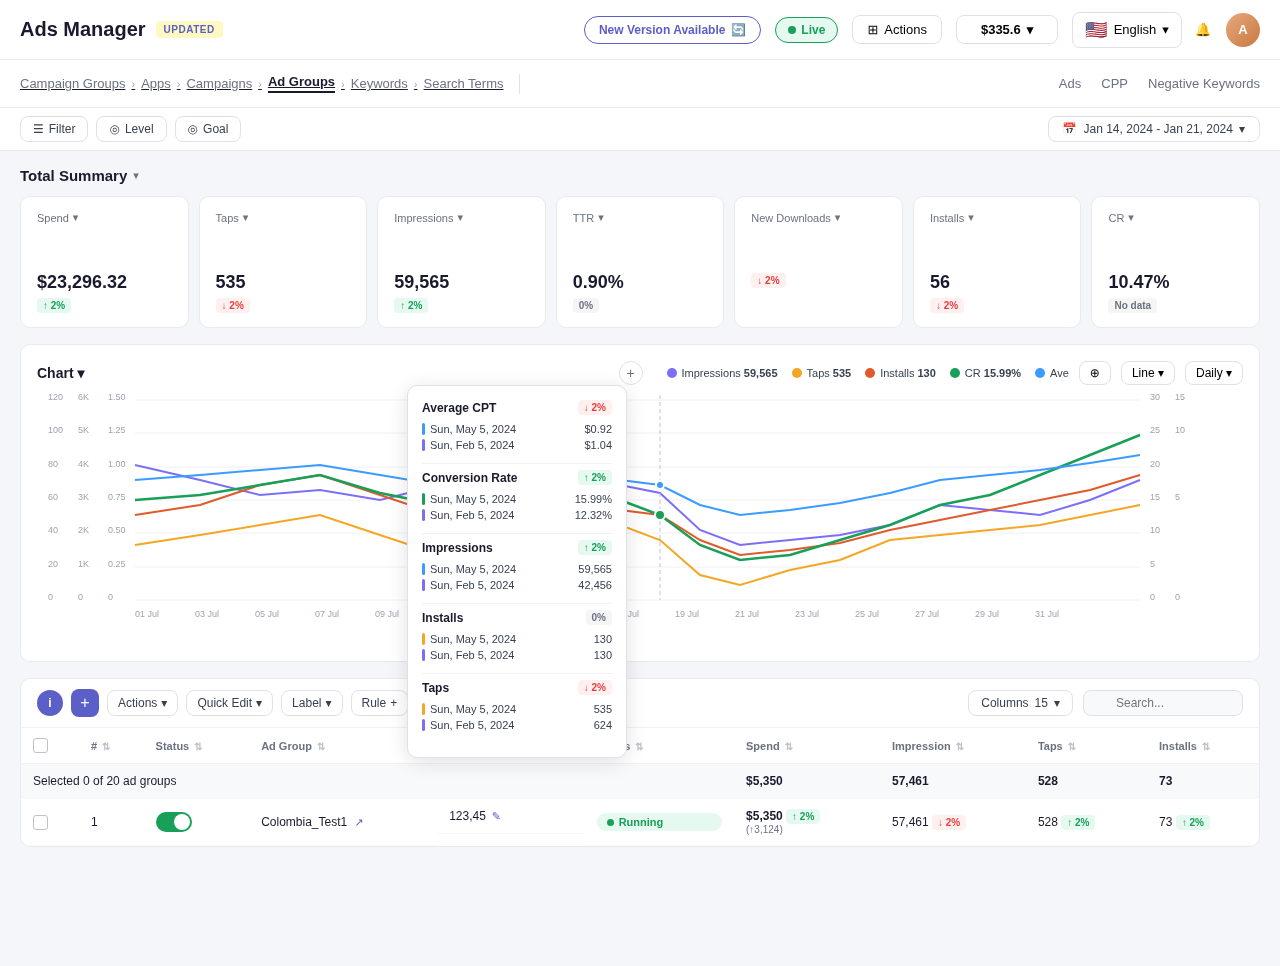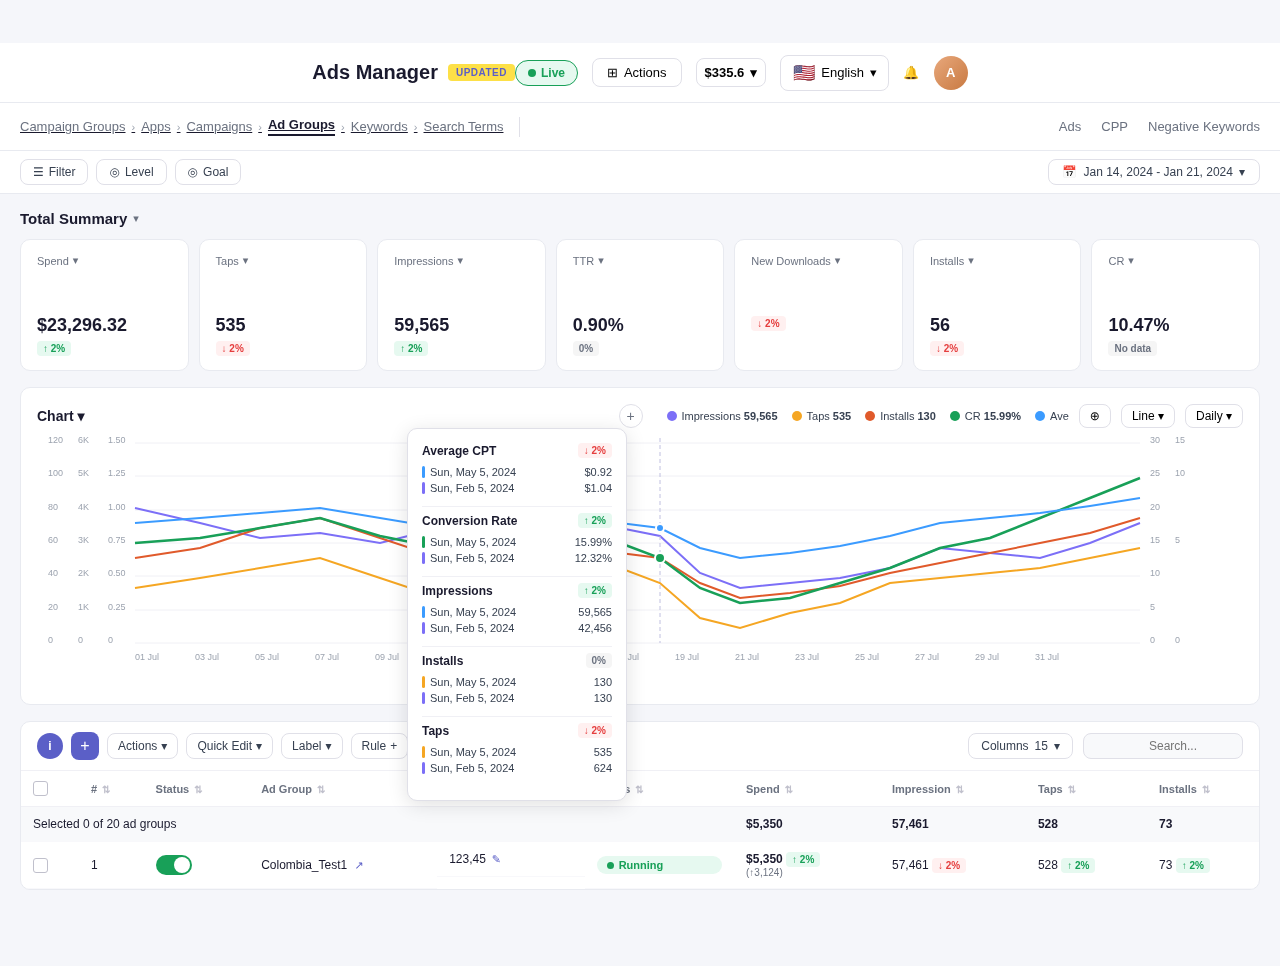--- a/index.html
+++ b/index.html
@@ -1,28 +1,28 @@
 <!DOCTYPE html>
 <html><head>
   <meta charset="utf-8">
   <style>
     * { box-sizing: border-box; margin: 0; padding: 0; font-family: -apple-system, BlinkMacSystemFont, 'Segoe UI', sans-serif; }
     body { background: #f5f6fa; font-size: 13px; color: #1a1a2e; }
 
     
-    .header { background: #fff; border-bottom: 1px solid #e8eaf0; padding: 0 20px; height: 60px; display: flex; align-items: center; justify-content: center; margin-top: 43px; }
+    .header { background: #fff; border-bottom: 1px solid #e8eaf0; padding: 0 20px; height: 60px; display: flex; align-items: center; justify-content: space-between; }
     .header-left { display: flex; align-items: center; gap: 10px; }
     .header-title { font-size: 20px; font-weight: 700; color: #1a1a2e; }
-    .updated-badge { background: #fde047; color: #5b5fc7; font-size: 10px; font-weight: 700; padding: 3px 8px; border-radius: 4px; letter-spacing: 0.5px; }
+    .updated-badge { background: #fef9c3; color: #5b5fc7; font-size: 10px; font-weight: 700; padding: 3px 8px; border-radius: 4px; letter-spacing: 0.5px; }
     .header-right { display: flex; align-items: center; gap: 14px; }
     .new-version-btn { border: 1.5px solid #5b5fc7; color: #5b5fc7; background: #fff; padding: 6px 14px; border-radius: 20px; font-size: 12px; font-weight: 600; cursor: pointer; display: flex; align-items: center; gap: 6px; }
     .live-badge { background: #e6f9f0; color: #18a058; border: 1px solid #18a058; padding: 5px 12px; border-radius: 20px; font-size: 12px; font-weight: 600; display: flex; align-items: center; gap: 5px; }
     .live-dot { width: 8px; height: 8px; background: #18a058; border-radius: 50%; }
     .actions-btn { background: #fff; border: 1px solid #e0e0e8; padding: 6px 14px; border-radius: 8px; font-size: 13px; font-weight: 500; cursor: pointer; display: flex; align-items: center; gap: 6px; }
-    .budget-btn { background: #fff; border: 1px solid #e0e0e8; padding: 6px 8px; border-radius: 8px; font-size: 13px; font-weight: 600; cursor: pointer; display: flex; align-items: center; gap: 6px; }
+    .budget-btn { background: #fff; border: 1px solid #e0e0e8; padding: 6px 24px; border-radius: 8px; font-size: 13px; font-weight: 600; cursor: pointer; display: flex; align-items: center; gap: 6px; }
     .language-btn { background: #fff; border: 1px solid #e0e0e8; padding: 6px 12px; border-radius: 8px; font-size: 13px; cursor: pointer; display: flex; align-items: center; gap: 6px; }
     .flag { font-size: 18px; }
     .bell-icon, .avatar { cursor: pointer; }
     .avatar-circle { width: 34px; height: 34px; border-radius: 50%; background: linear-gradient(135deg, #e8a87c, #c87941); display: flex; align-items: center; justify-content: center; color: #fff; font-size: 13px; font-weight: 600; }
 
     
     .breadcrumb-nav { background: #fff; border-bottom: 1px solid #e8eaf0; padding: 0 20px; height: 48px; display: flex; align-items: center; justify-content: space-between; }
     .breadcrumb { display: flex; align-items: center; gap: 6px; text-decoration: underline; }
     .breadcrumb-item { font-size: 13px; color: #6b7280; cursor: pointer; }
     .breadcrumb-active { font-size: 13px; color: #1a1a2e; font-weight: 600; border-bottom: 2.5px solid #1a1a2e; padding-bottom: 2px; }
@@ -80,21 +80,21 @@
 
     
     .table-section { background: #fff; border: 1px solid #e8eaf0; border-radius: 10px; overflow: hidden; }
     .table-toolbar { padding: 10px 16px; display: flex; align-items: center; justify-content: space-between; border-bottom: 1px solid #f0f0f5; }
     .table-toolbar-left { display: flex; align-items: center; gap: 8px; }
     .info-btn { width: 26px; height: 26px; border-radius: 50%; background: #5b5fc7; color: #fff; display: flex; align-items: center; justify-content: center; font-size: 12px; font-weight: 700; cursor: pointer; }
     .add-btn { width: 28px; height: 28px; border-radius: 8px; background: #5b5fc7; color: #fff; display: flex; align-items: center; justify-content: center; font-size: 16px; cursor: pointer; }
     .toolbar-btn { background: #fff; border: 1px solid #e0e0e8; padding: 5px 10px; border-radius: 8px; font-size: 12px; cursor: pointer; display: flex; align-items: center; gap: 4px; color: #374151; }
     .table-toolbar-right { display: flex; align-items: center; gap: 10px; }
     .columns-btn { background: #fff; border: 1px solid #e0e0e8; padding: 5px 12px; border-radius: 8px; font-size: 12px; cursor: pointer; display: flex; align-items: center; gap: 6px; color: #374151; }
-    .search-box { background: #f8f9fb; border: 1px solid #e0e0e8; padding: 5px 12px 5px 32px; border-radius: 8px; font-size: 12px; color: #374151; width: 160px; position: relative; text-align: center; }
+    .search-box { background: #f8f9fb; border: 1px solid #e0e0e8; padding: 5px 12px 5px 32px; border-radius: 8px; font-size: 12px; color: #374151; width: 160px; position: relative; }
     .search-wrapper { position: relative; display: flex; align-items: center; }
     .search-icon-inner { position: absolute; left: 8px; color: #9ca3af; font-size: 13px; pointer-events: none; }
 
     
     .data-table { width: 100%; border-collapse: collapse; }
     .data-table th { font-size: 11px; font-weight: 600; color: #6b7280; padding: 10px 12px; text-align: left; border-bottom: 1px solid #f0f0f5; white-space: nowrap; }
     .data-table td { font-size: 12px; color: #1a1a2e; padding: 10px 12px; border-bottom: 1px solid #f8f8fb; }
     .sort-icon { color: #c0c0cc; font-size: 10px; margin-left: 2px; }
     .selected-info { padding: 8px 12px; font-size: 12px; color: #6b7280; background: #f8f9fb; border-bottom: 1px solid #f0f0f5; }
     .toggle-switch { width: 36px; height: 20px; background: #18a058; border-radius: 10px; position: relative; cursor: pointer; }
@@ -106,20 +106,24 @@
   </style>
 </head>
 <body>
 
 <div class="header">
   <div class="header-left">
     <span class="header-title">Ads Manager</span>
     <span class="updated-badge">UPDATED</span>
   </div>
   <div class="header-right">
+    <button class="new-version-btn">
+      <span>New Version Available</span>
+      <span>🔄</span>
+    </button>
     <div class="live-badge">
       <span class="live-dot"></span>
       <span>Live</span>
     </div>
     <button class="actions-btn">
       <span>⊞</span>
       <span>Actions</span>
     </button>
     <button class="budget-btn">
       <span>$335.6</span>

